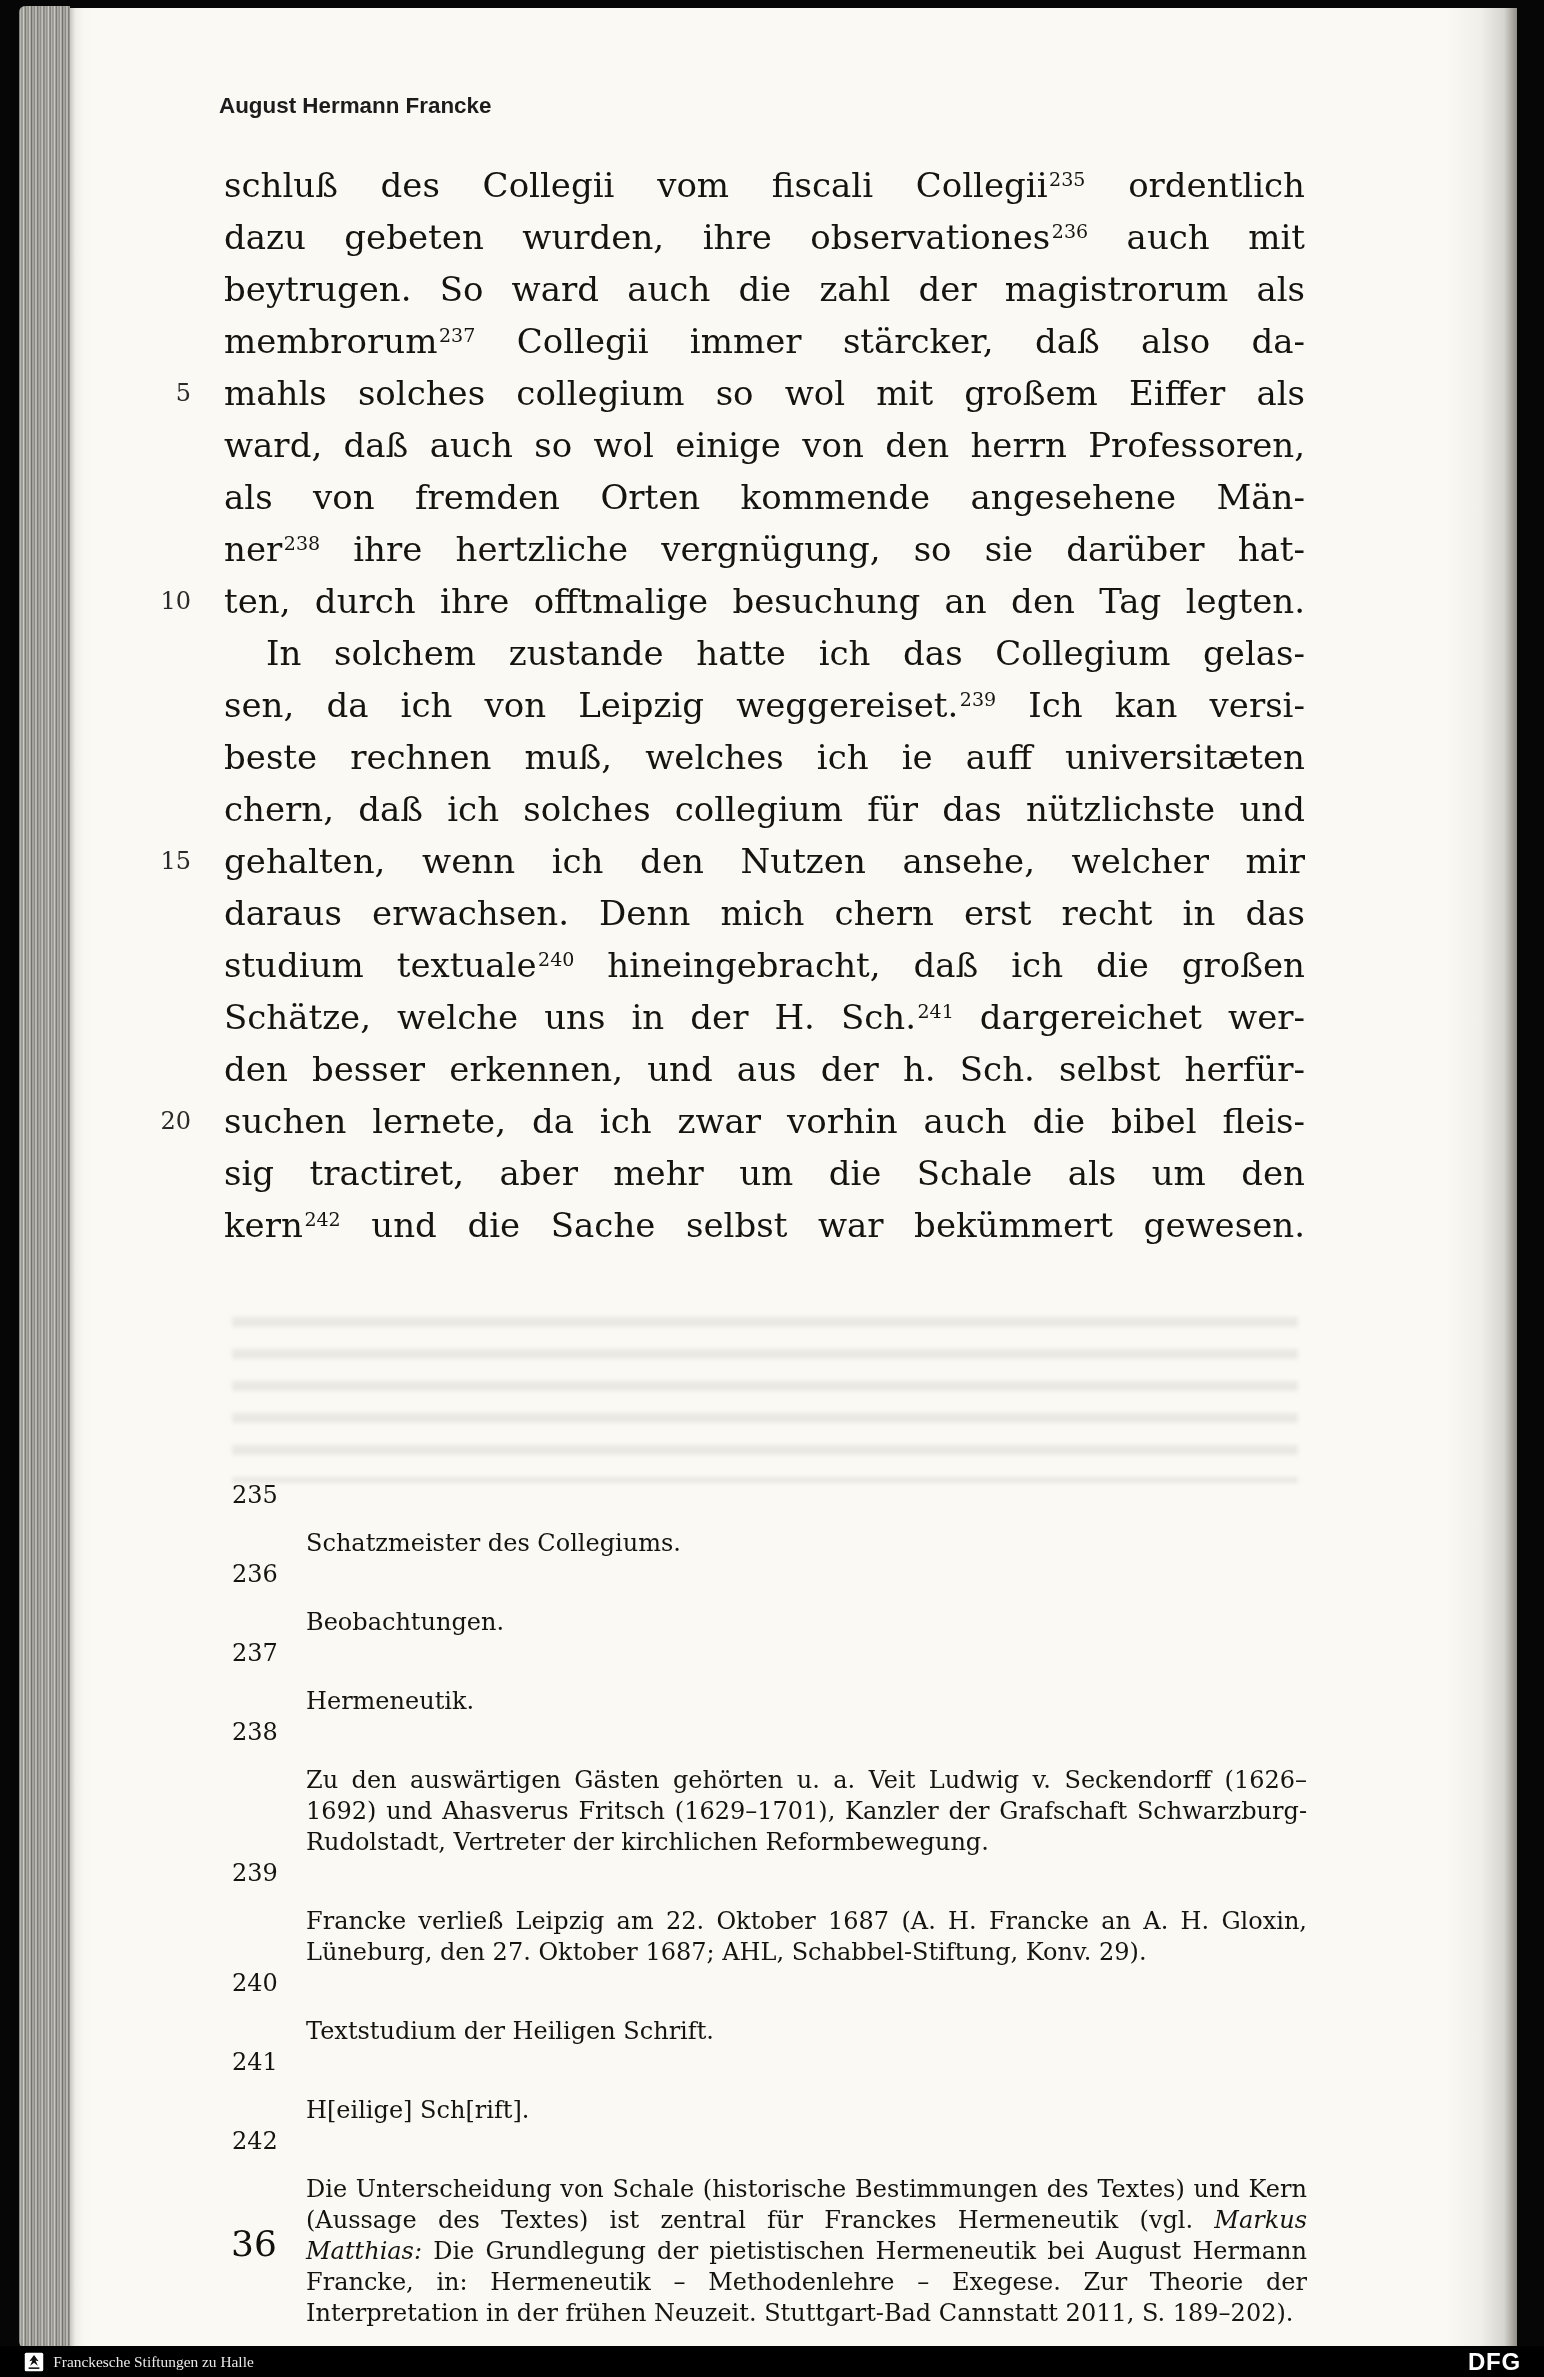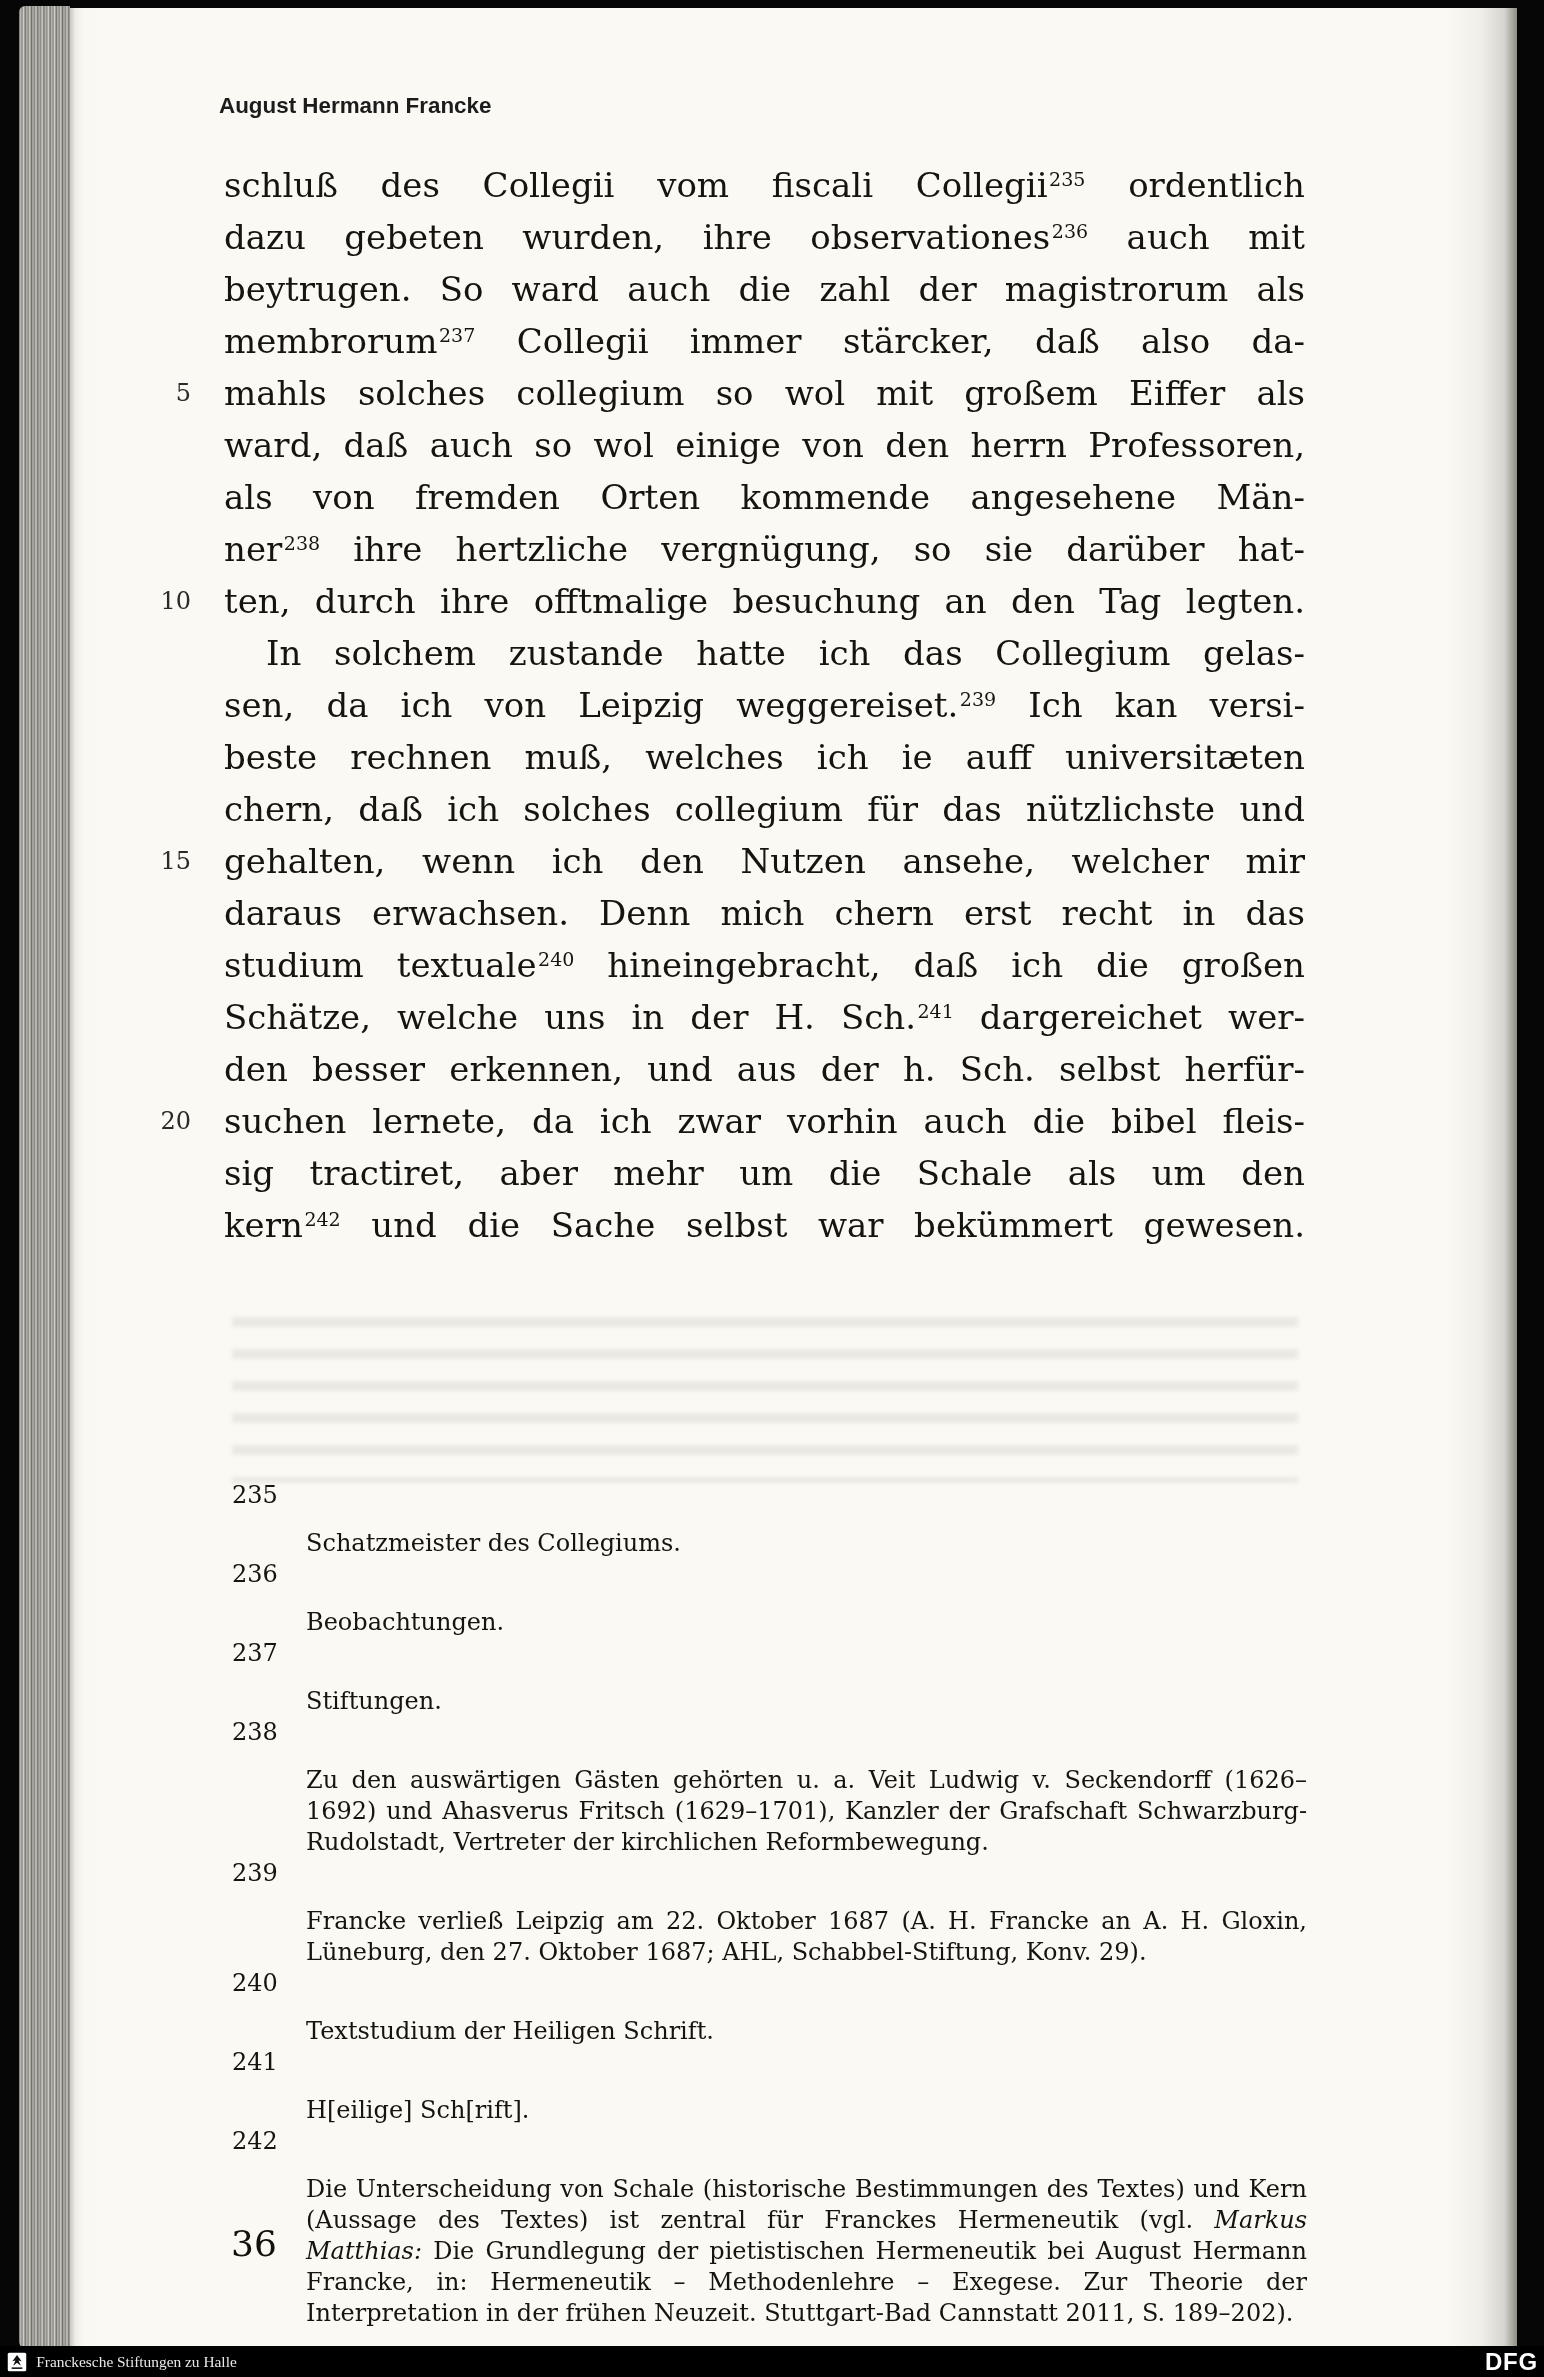--- a/index.html
+++ b/index.html
@@ -78,21 +78,21 @@
   .page-number {
     position:absolute; left:161px; top:2215px;
     font-size:36px; color:#14100c;
   }
 
   
   .footer {
     position:absolute; left:0; bottom:0; width:1545px; height:31px;
     background:#000;
     display:flex; align-items:center; justify-content:space-between;
-    box-sizing:border-box; padding:0 7px;text-align:right;
+    box-sizing:border-box; padding:0 24px;text-align:right;
   }
   .footer-left { display:flex; align-items:center; gap:9.3px; }
   .footer-logo { display:block; }
   .footer-attr {
     color:#e9e9e9; font-size:15.4px; font-family:"Liberation Serif","DejaVu Serif",serif;
   }
   .footer-right {
     color:#ffffff; font-family:"Liberation Sans","DejaVu Sans",sans-serif;
     font-weight:bold; font-size:24px; letter-spacing:0.8px;
   }
@@ -200,21 +200,21 @@
         <div class="fnrow">
           <span class="fnnum">235</span>
           <span class="fntext">Schatzmeister des Collegiums.</span>
         </div>
         <div class="fnrow">
           <span class="fnnum">236</span>
           <span class="fntext">Beobachtungen.</span>
         </div>
         <div class="fnrow">
           <span class="fnnum">237</span>
-          <span class="fntext">Stiftungen.</span>
+          <span class="fntext">Hermeneutik.</span>
         </div>
         <div class="fnrow">
           <span class="fnnum">238</span>
           <span class="fntext">Zu den auswärtigen Gästen gehörten u. a. Veit Ludwig v. Seckendorff (1626–1692) und Ahasverus Fritsch (1629–1701), Kanzler der Grafschaft Schwarzburg-Rudolstadt, Vertreter der kirchlichen Reformbewegung.</span>
         </div>
         <div class="fnrow">
           <span class="fnnum">239</span>
           <span class="fntext">Francke verließ Leipzig am 22. Oktober 1687 (A. H. Francke an A. H. Gloxin, Lüneburg, den 27. Oktober 1687; AHL, Schabbel-Stiftung, Konv. 29).</span>
         </div>
         <div class="fnrow">

